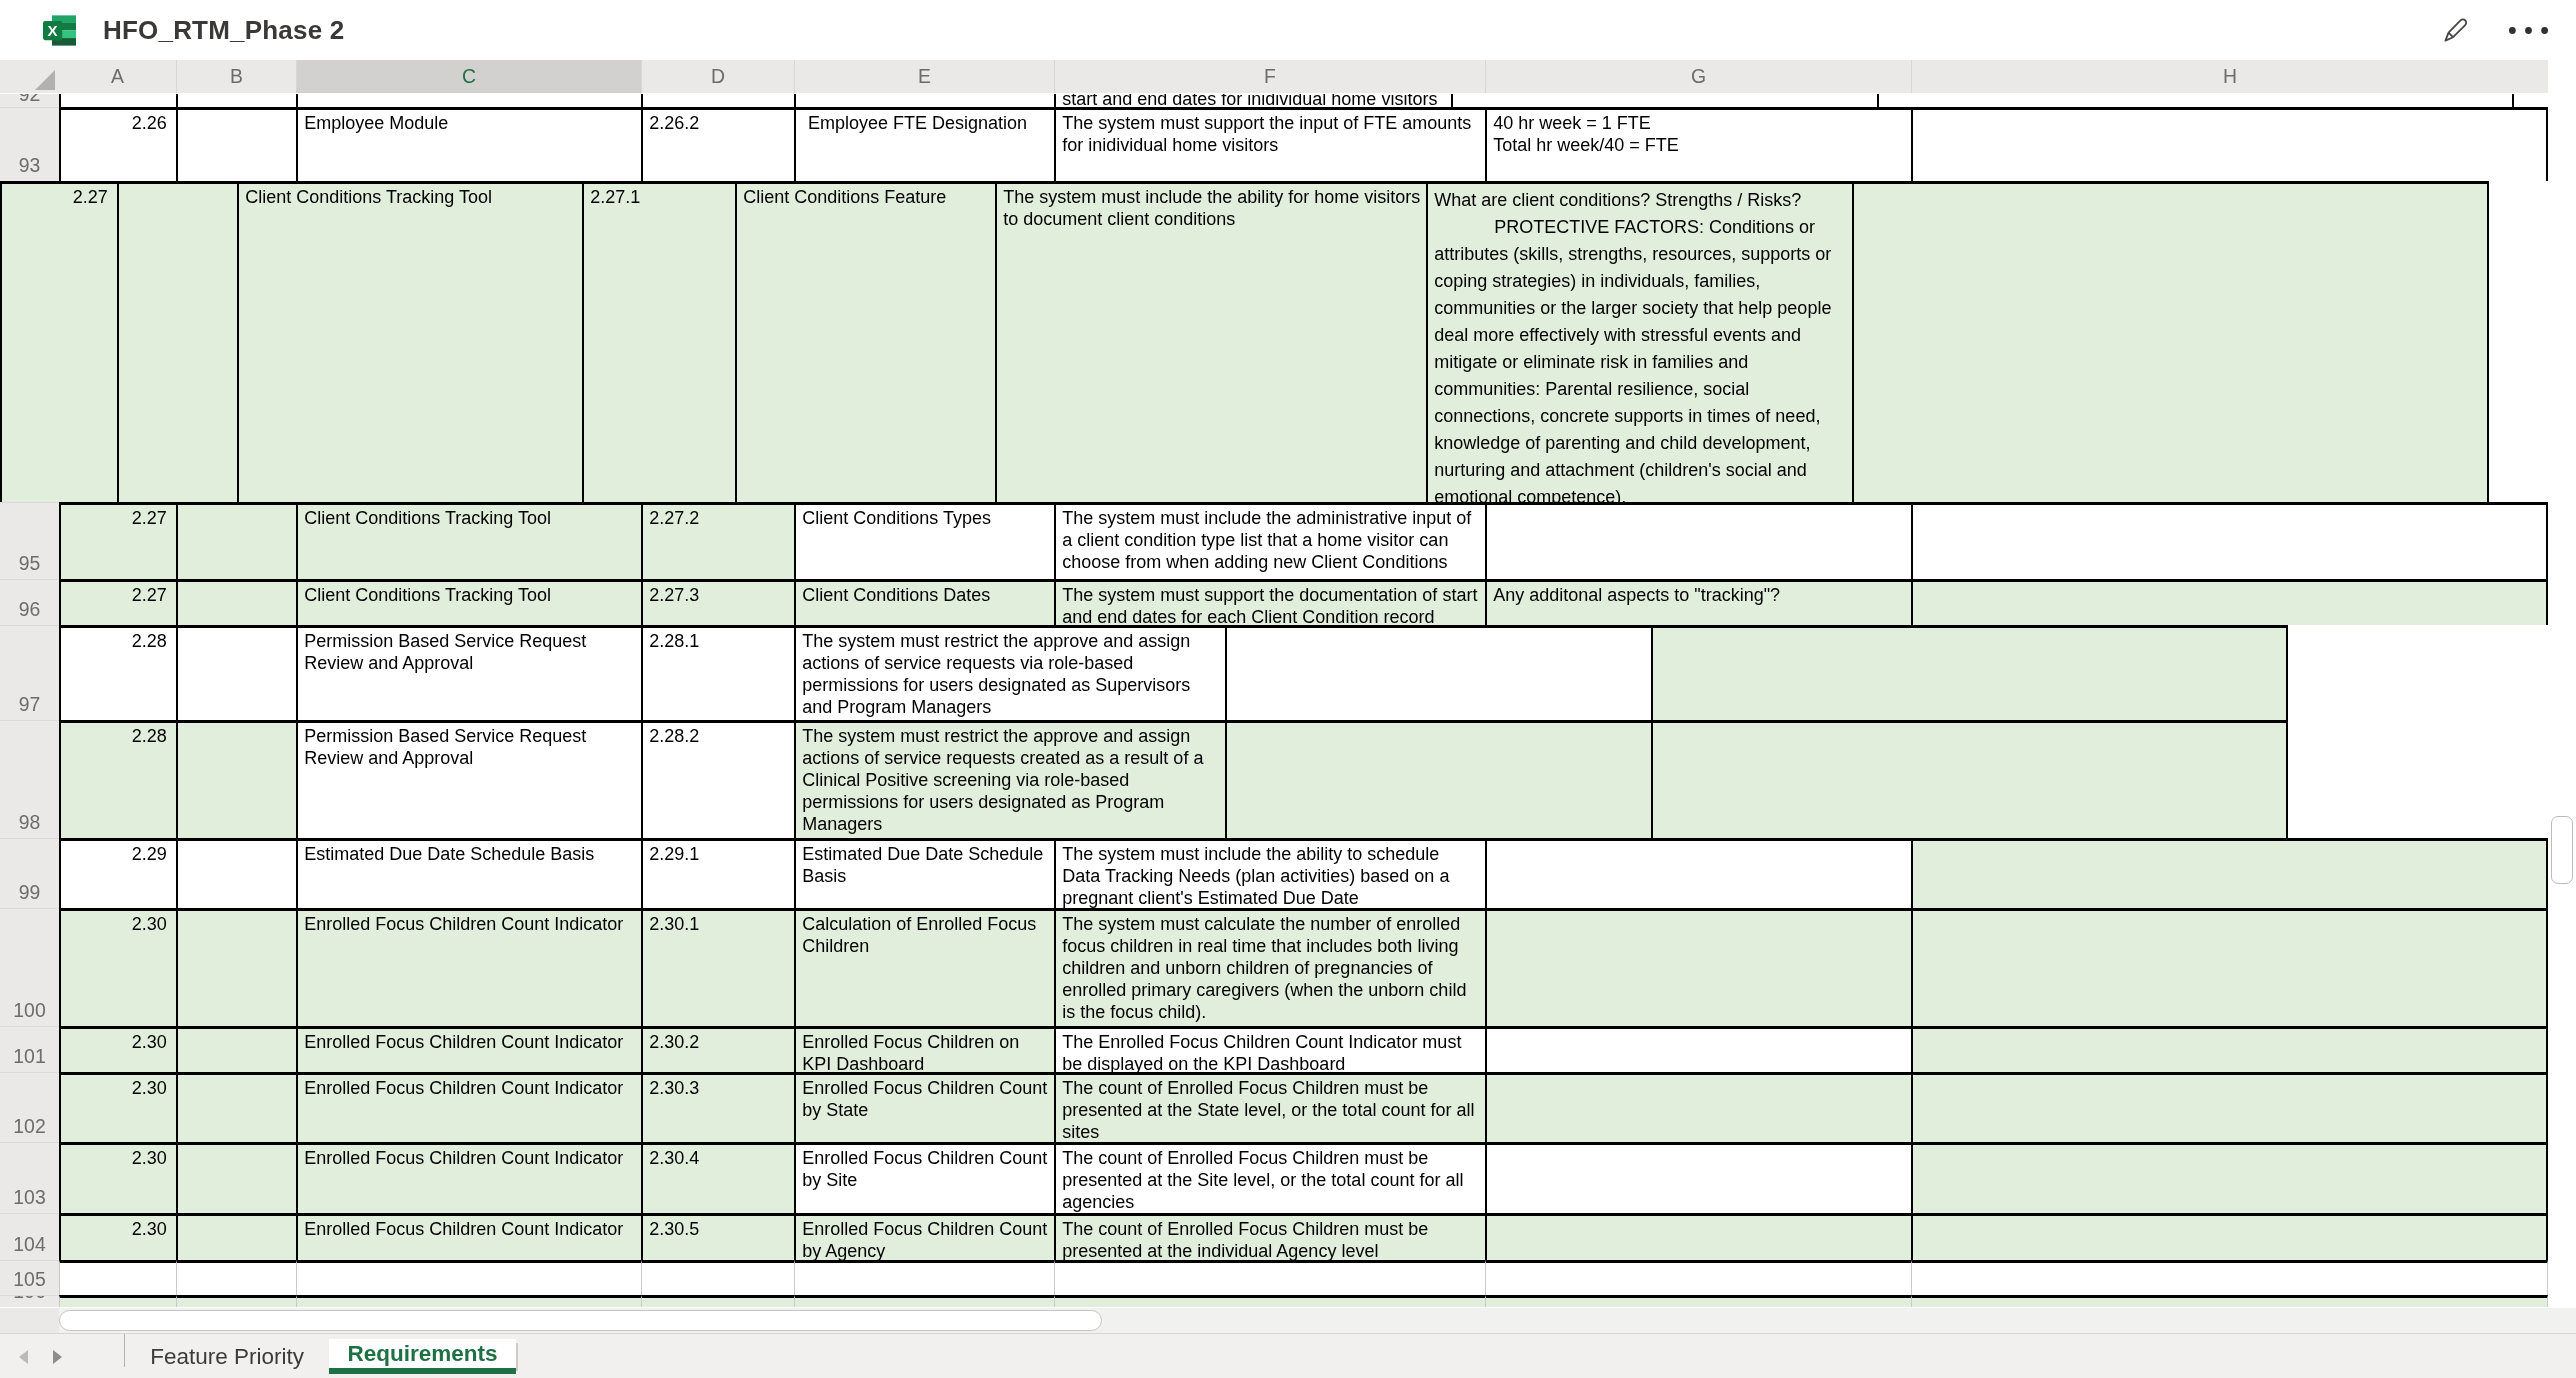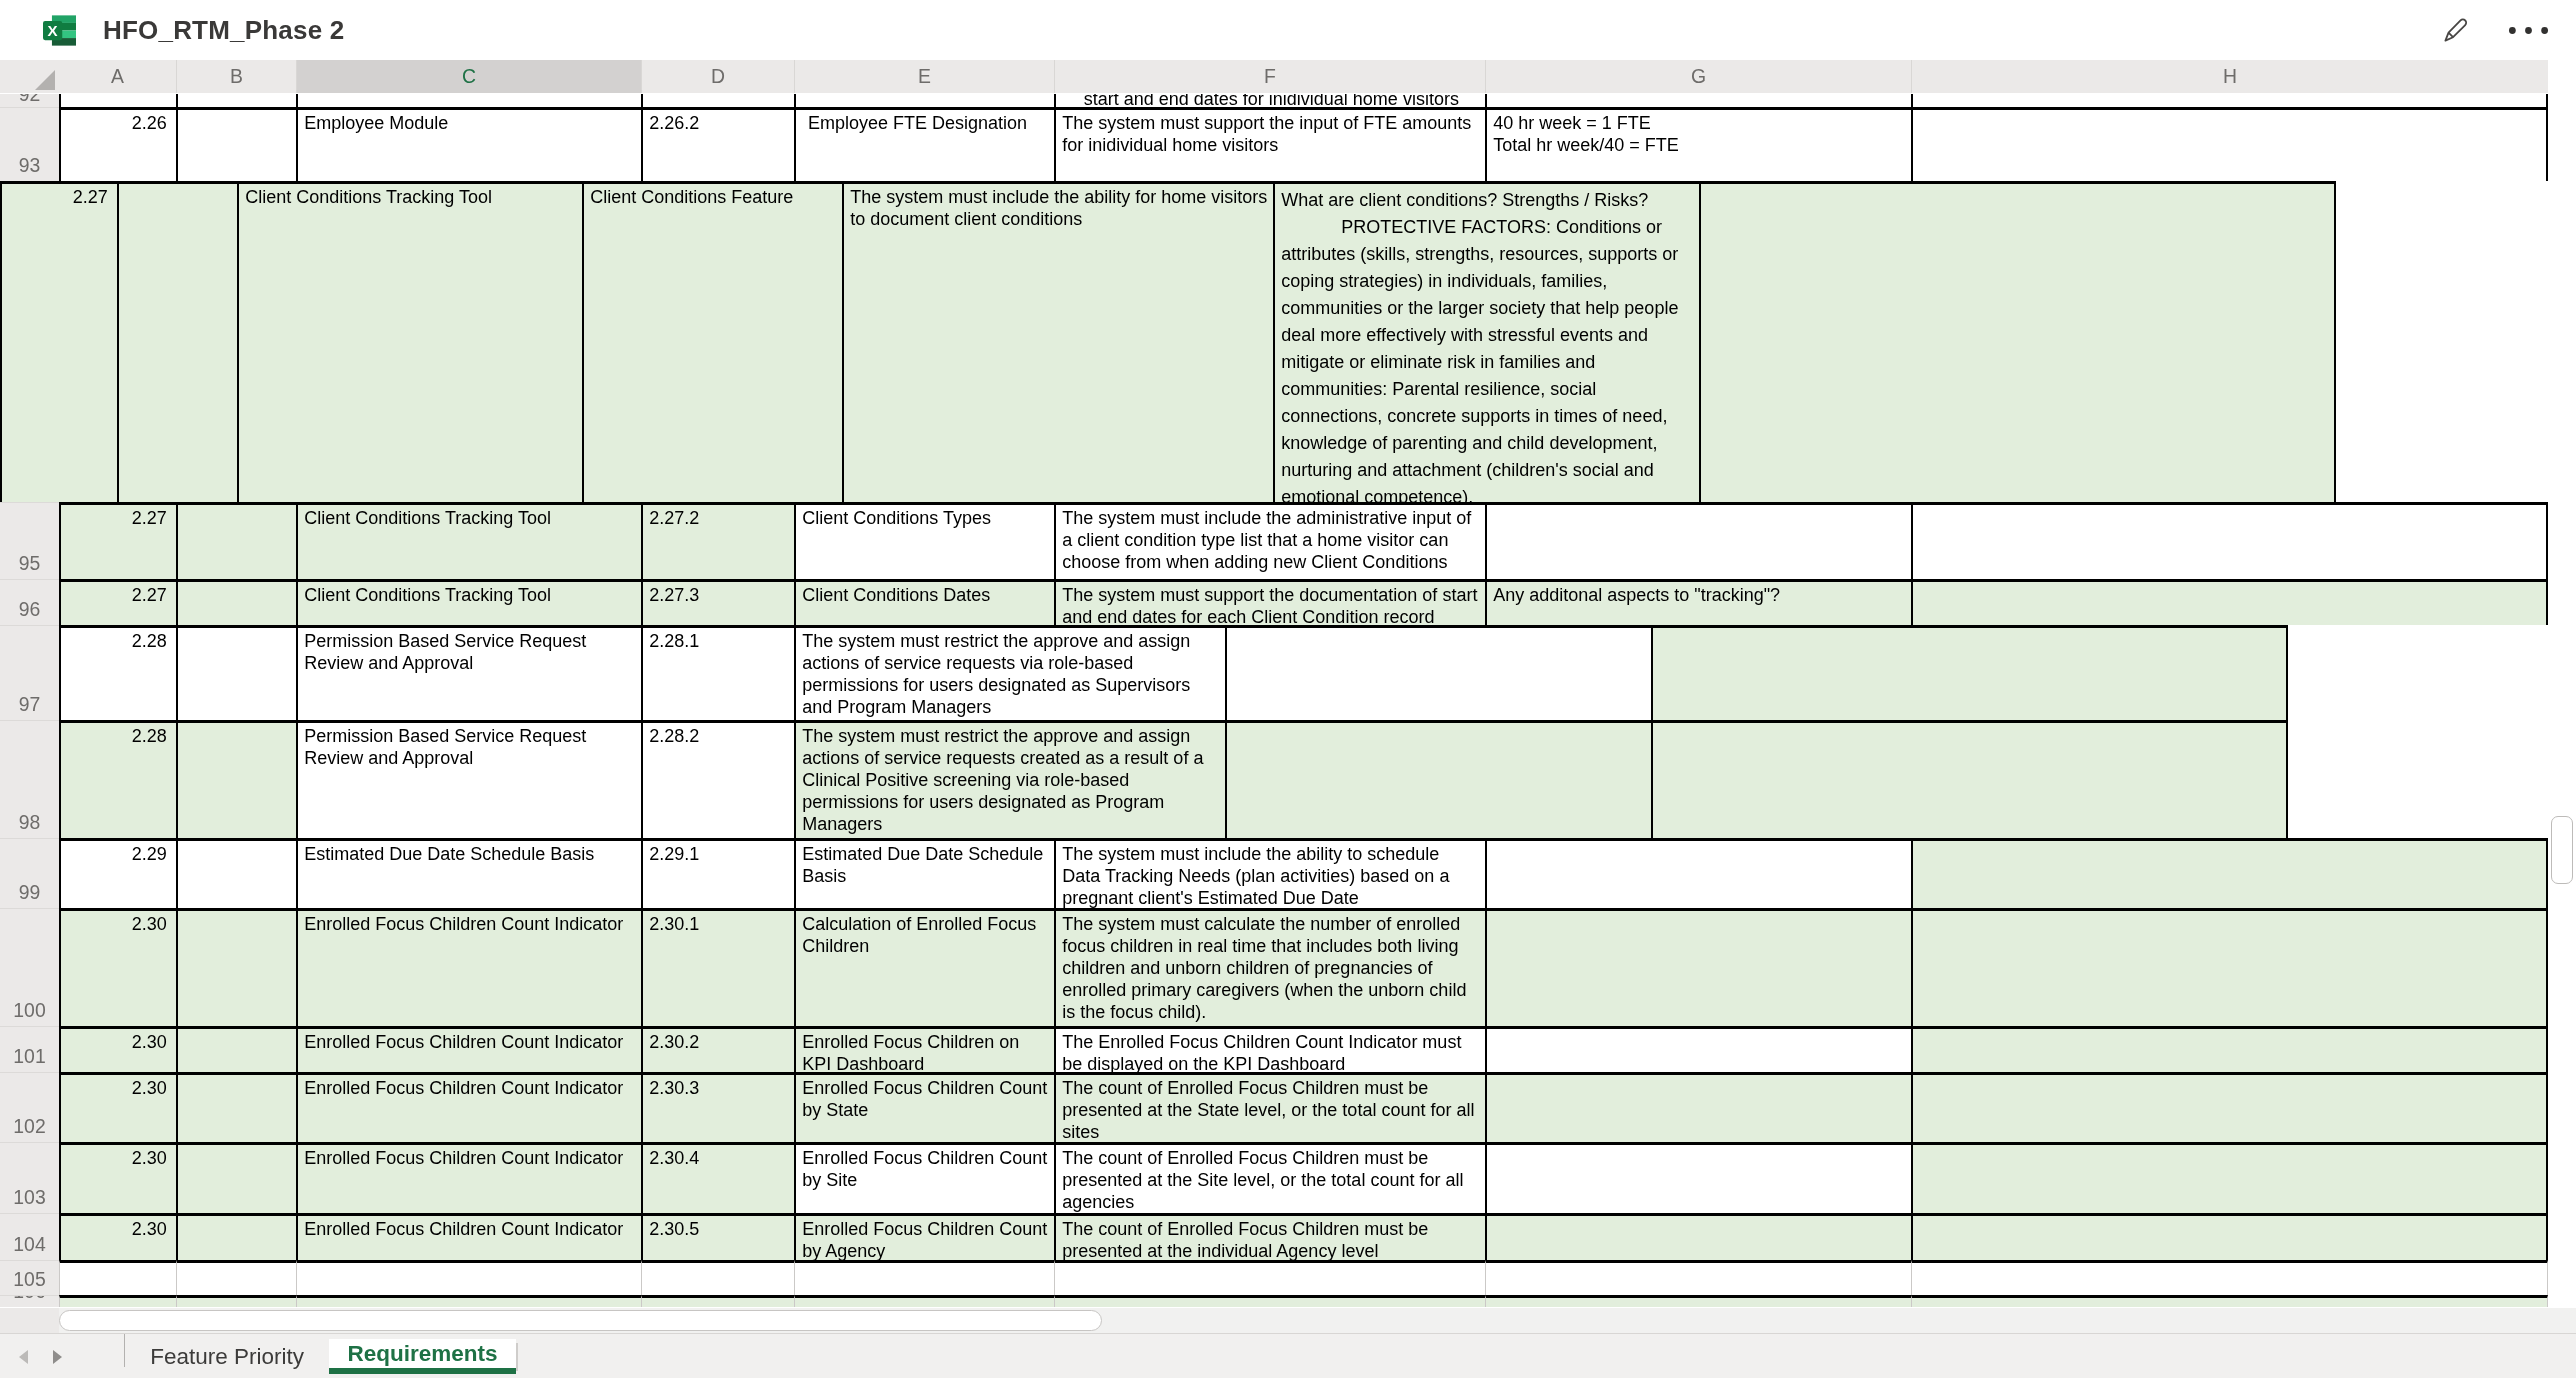--- a/index.html
+++ b/index.html
@@ -106,40 +106,41 @@
 </div>
 
 <div class="gridwrap">
     <div class="row first" style="height: 13px;">
       <div class="gut">92</div>
       <div class="cell col-A" style="width: 117px;"></div>
       <div class="cell col-B" style="width: 120px;"></div>
       <div class="cell col-C" style="width: 345px;"></div>
       <div class="cell col-D" style="width: 153px;"></div>
       <div class="cell col-E" style="width: 260px;"></div>
-      <div class="cell col-F" style="width: 431px; text-align: center;"><span class="clipup">start and end dates for inidividual home visitors</span></div>
+      <div class="cell col-F" style="width: 397px;"><span class="clipup">start and end dates for inidividual home visitors</span></div>
       <div class="cell col-G" style="width: 426px;"></div>
       <div class="cell col-H" style="width: 637px;"></div>
     </div>
     <div class="row" style="height: 74px;">
       <div class="gut">93</div>
       <div class="cell col-A" style="width: 117px;"><span>2.26</span></div>
       <div class="cell col-B" style="width: 120px;"></div>
       <div class="cell col-C" style="width: 345px;"><span>Employee Module</span></div>
       <div class="cell col-D" style="width: 153px;"><span>2.26.2</span></div>
       <div class="cell col-E" style="width: 260px; padding-left: 12px;"><span>Employee FTE Designation</span></div>
       <div class="cell col-F" style="width: 431px;"><span>The system must support the input of FTE amounts for inidividual home visitors</span></div>
       <div class="cell col-G" style="width: 426px;"><span>40 hr week = 1 FTE
 Total hr week/40 = FTE</span></div>
       <div class="cell col-H" style="width: 637px;"></div>
     </div>
     <div class="row" style="height: 321px;">
       <div class="cell col-A g" style="width: 117px;"><span>2.27</span></div>
       <div class="cell col-B g" style="width: 120px;"></div>
       <div class="cell col-C g" style="width: 345px;"><span>Client Conditions Tracking Tool</span></div>
+      <div class="cell col-D g" style="width: 153px;"><span>2.27.1</span></div>
       <div class="cell col-E g" style="width: 260px;"><span>Client Conditions Feature</span></div>
       <div class="cell col-F g" style="width: 431px;"><span>The system must include the ability for home visitors to document client conditions</span></div>
       <div class="cell col-G g spread" style="width: 426px;"><span>What are client conditions? Strengths / Risks?
             PROTECTIVE FACTORS: Conditions or attributes (skills, strengths, resources, supports or coping strategies) in individuals, families, communities or the larger society that help people deal more effectively with stressful events and mitigate or eliminate risk in families and communities: Parental resilience, social connections, concrete supports in times of need, knowledge of parenting and child development, nurturing and attachment (children's social and emotional competence).</span></div>
       <div class="cell col-H g" style="width: 637px;"></div>
     </div>
     <div class="row" style="height: 77px;">
       <div class="gut">95</div>
       <div class="cell col-A g" style="width: 117px;"><span>2.27</span></div>
       <div class="cell col-B g" style="width: 120px;"></div>

